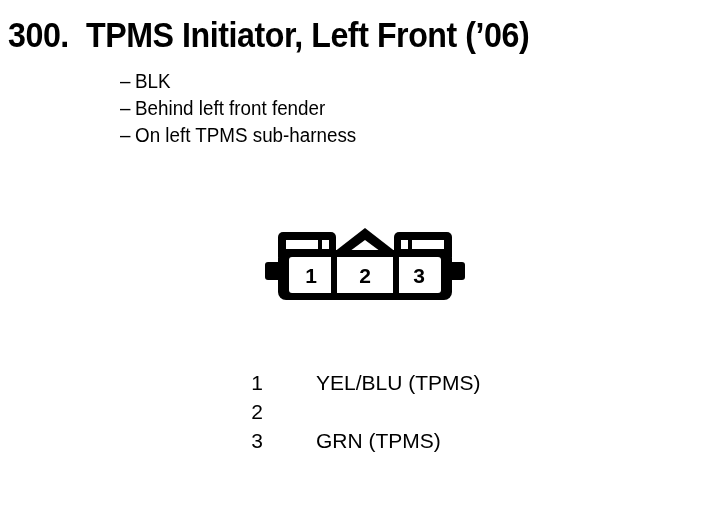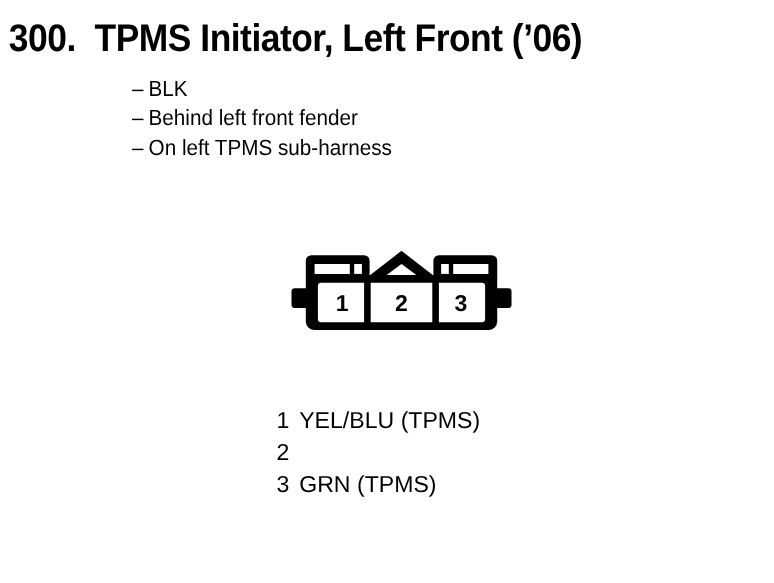--- a/index.html
+++ b/index.html
@@ -103,20 +103,21 @@
   }
   .legend-pin {
     width: 72px;
     flex: 0 0 72px;
     text-align: right;
     padding-right: 9px;
     box-sizing: border-box;
   }
   .legend-desc {
     white-space: nowrap;
+    margin-left: 44px;
   }
 </style>
 </head>
 <body>
 
 <div id="title-row">
   <span id="connector-number">300.</span>
   <span id="connector-title">TPMS Initiator, Left Front (’06)</span>
 </div>
 

